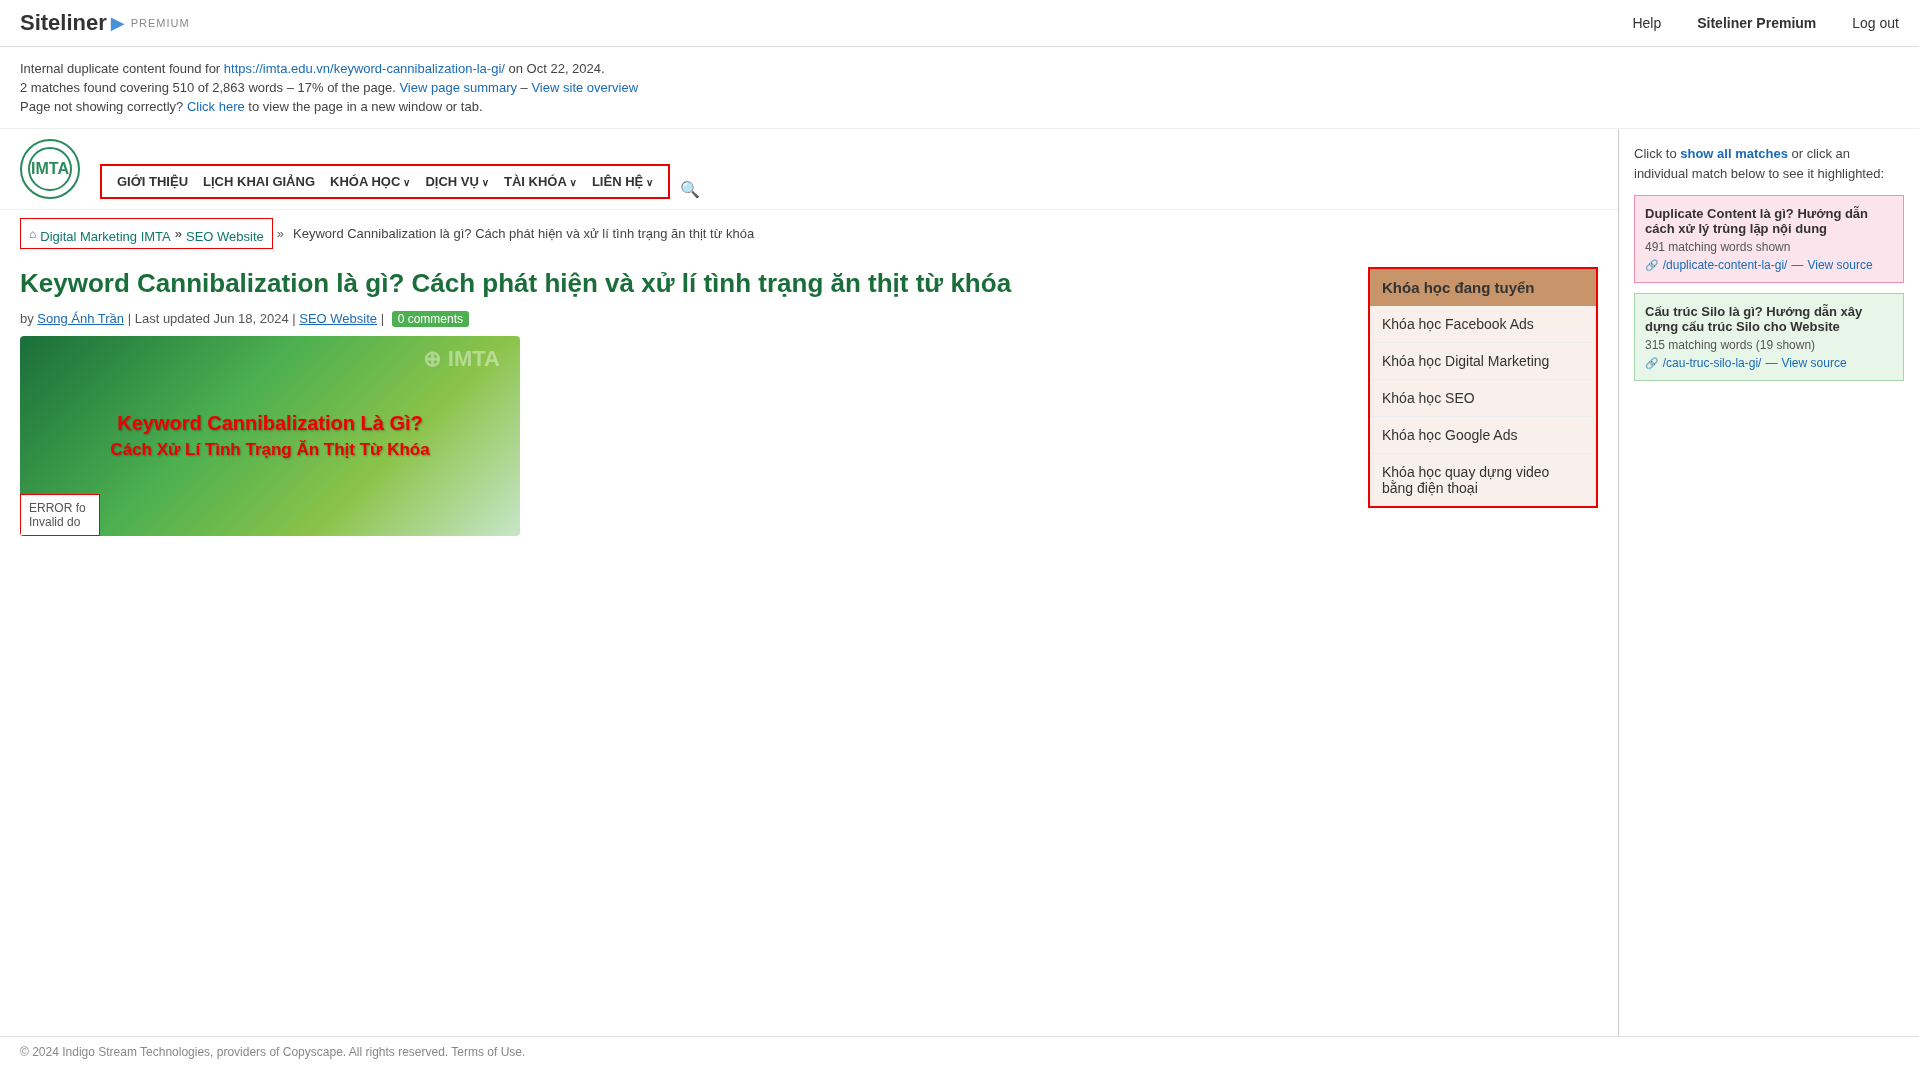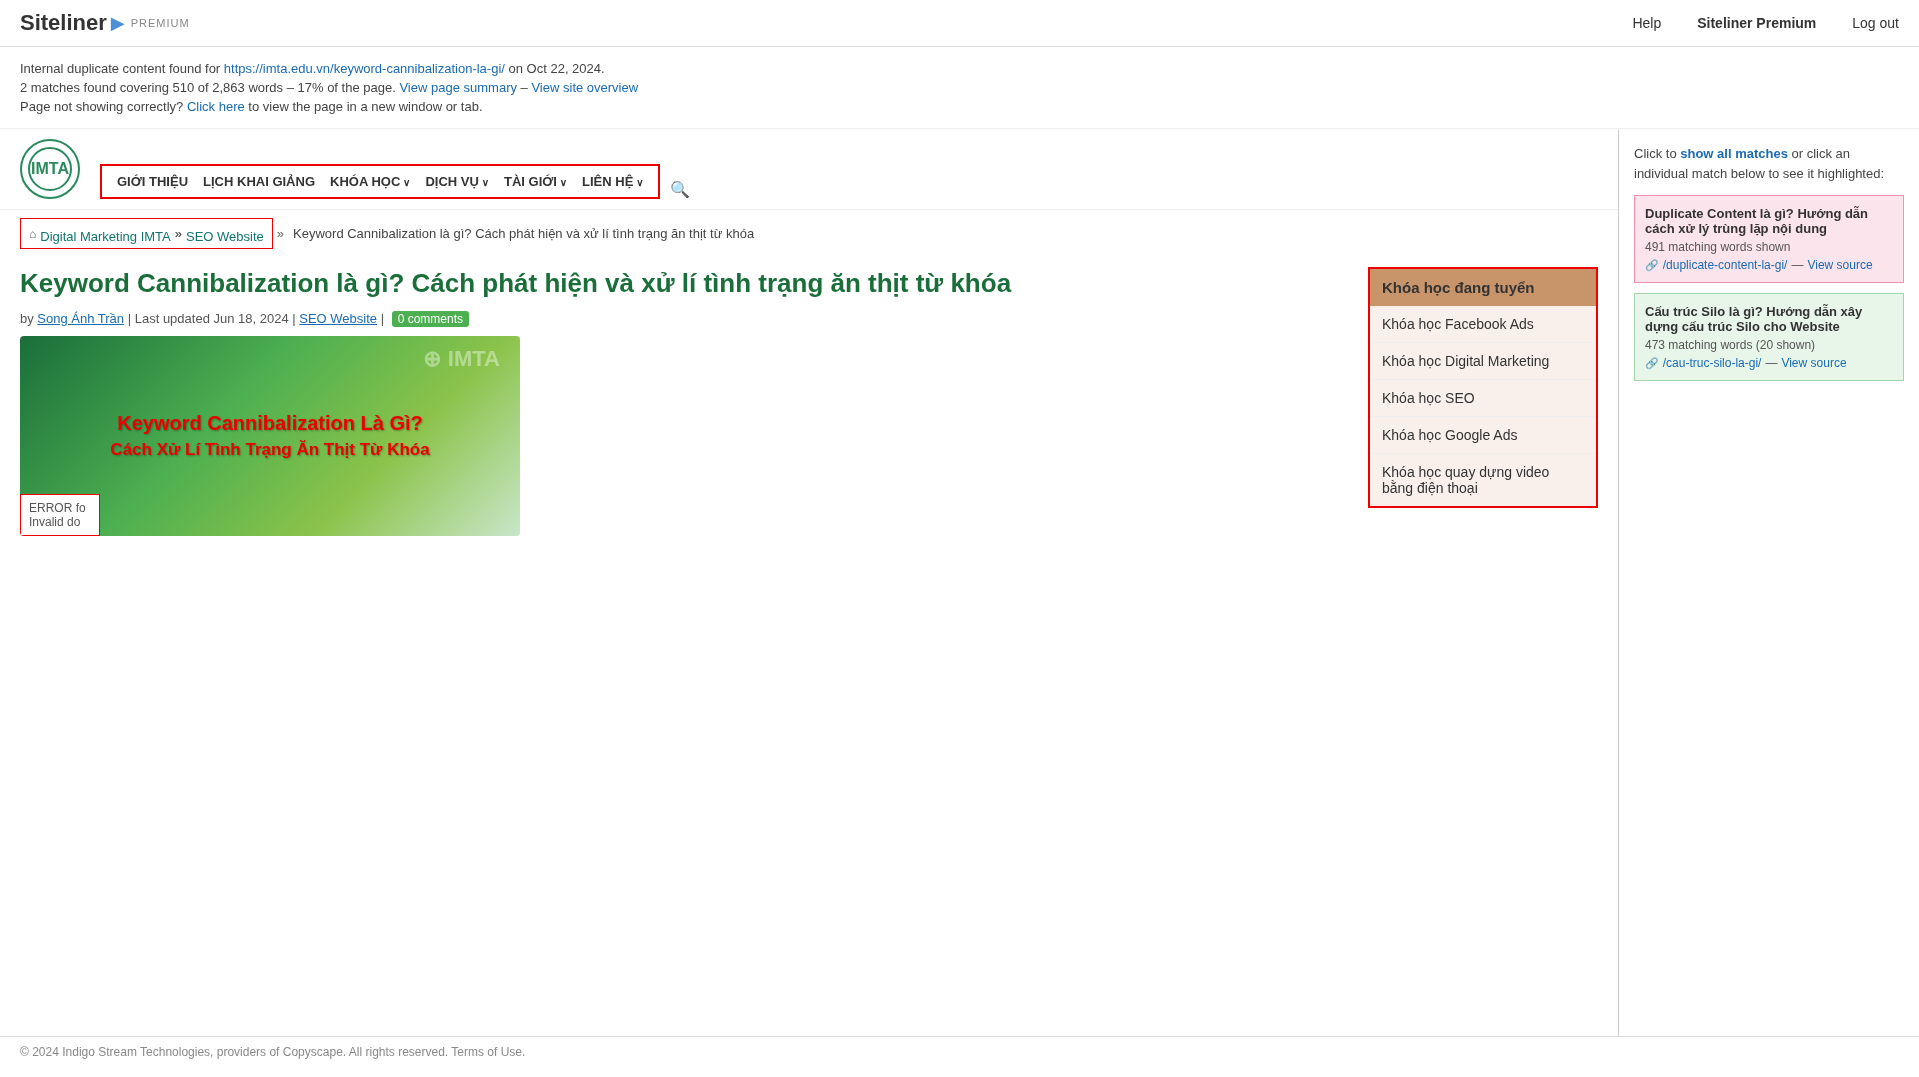--- a/index.html
+++ b/index.html
@@ -407,21 +407,21 @@
       <div class="imta-logo">
         <div class="imta-logo-circle">
           <span class="imta-logo-text">IMTA</span>
         </div>
       </div>
       <div class="imta-menu">
         <span class="imta-menu-item">GIỚI THIỆU</span>
         <span class="imta-menu-item">LỊCH KHAI GIẢNG</span>
         <span class="imta-menu-item with-arrow">KHÓA HỌC</span>
         <span class="imta-menu-item with-arrow">DỊCH VỤ</span>
-        <span class="imta-menu-item with-arrow">TÀI GIỚI</span>
+        <span class="imta-menu-item with-arrow">TÀI KHÓA</span>
         <span class="imta-menu-item with-arrow">LIÊN HỆ</span>
       </div>
       <span class="imta-search-icon">🔍</span>
     </div>
 
     <div class="breadcrumb-bar">
       <div class="breadcrumb-box">
         <span class="home-icon">⌂</span>
         <a href="#">Digital Marketing IMTA</a>
         <span>»</span>
@@ -478,21 +478,21 @@
       <div class="match-card-link">
         <span class="link-icon">🔗</span>
         <a href="#">/duplicate-content-la-gi/</a>
         <span>—</span>
         <a href="#">View source</a>
       </div>
     </div>
 
     <div class="match-card green">
       <div class="match-card-title">Cấu trúc Silo là gì? Hướng dẫn xây dựng cấu trúc Silo cho Website</div>
-      <div class="match-card-count">473 matching words (20 shown)</div>
+      <div class="match-card-count">315 matching words (19 shown)</div>
       <div class="match-card-link">
         <span class="link-icon">🔗</span>
         <a href="#">/cau-truc-silo-la-gi/</a>
         <span>—</span>
         <a href="#">View source</a>
       </div>
     </div>
   </div>
 
 </div>

